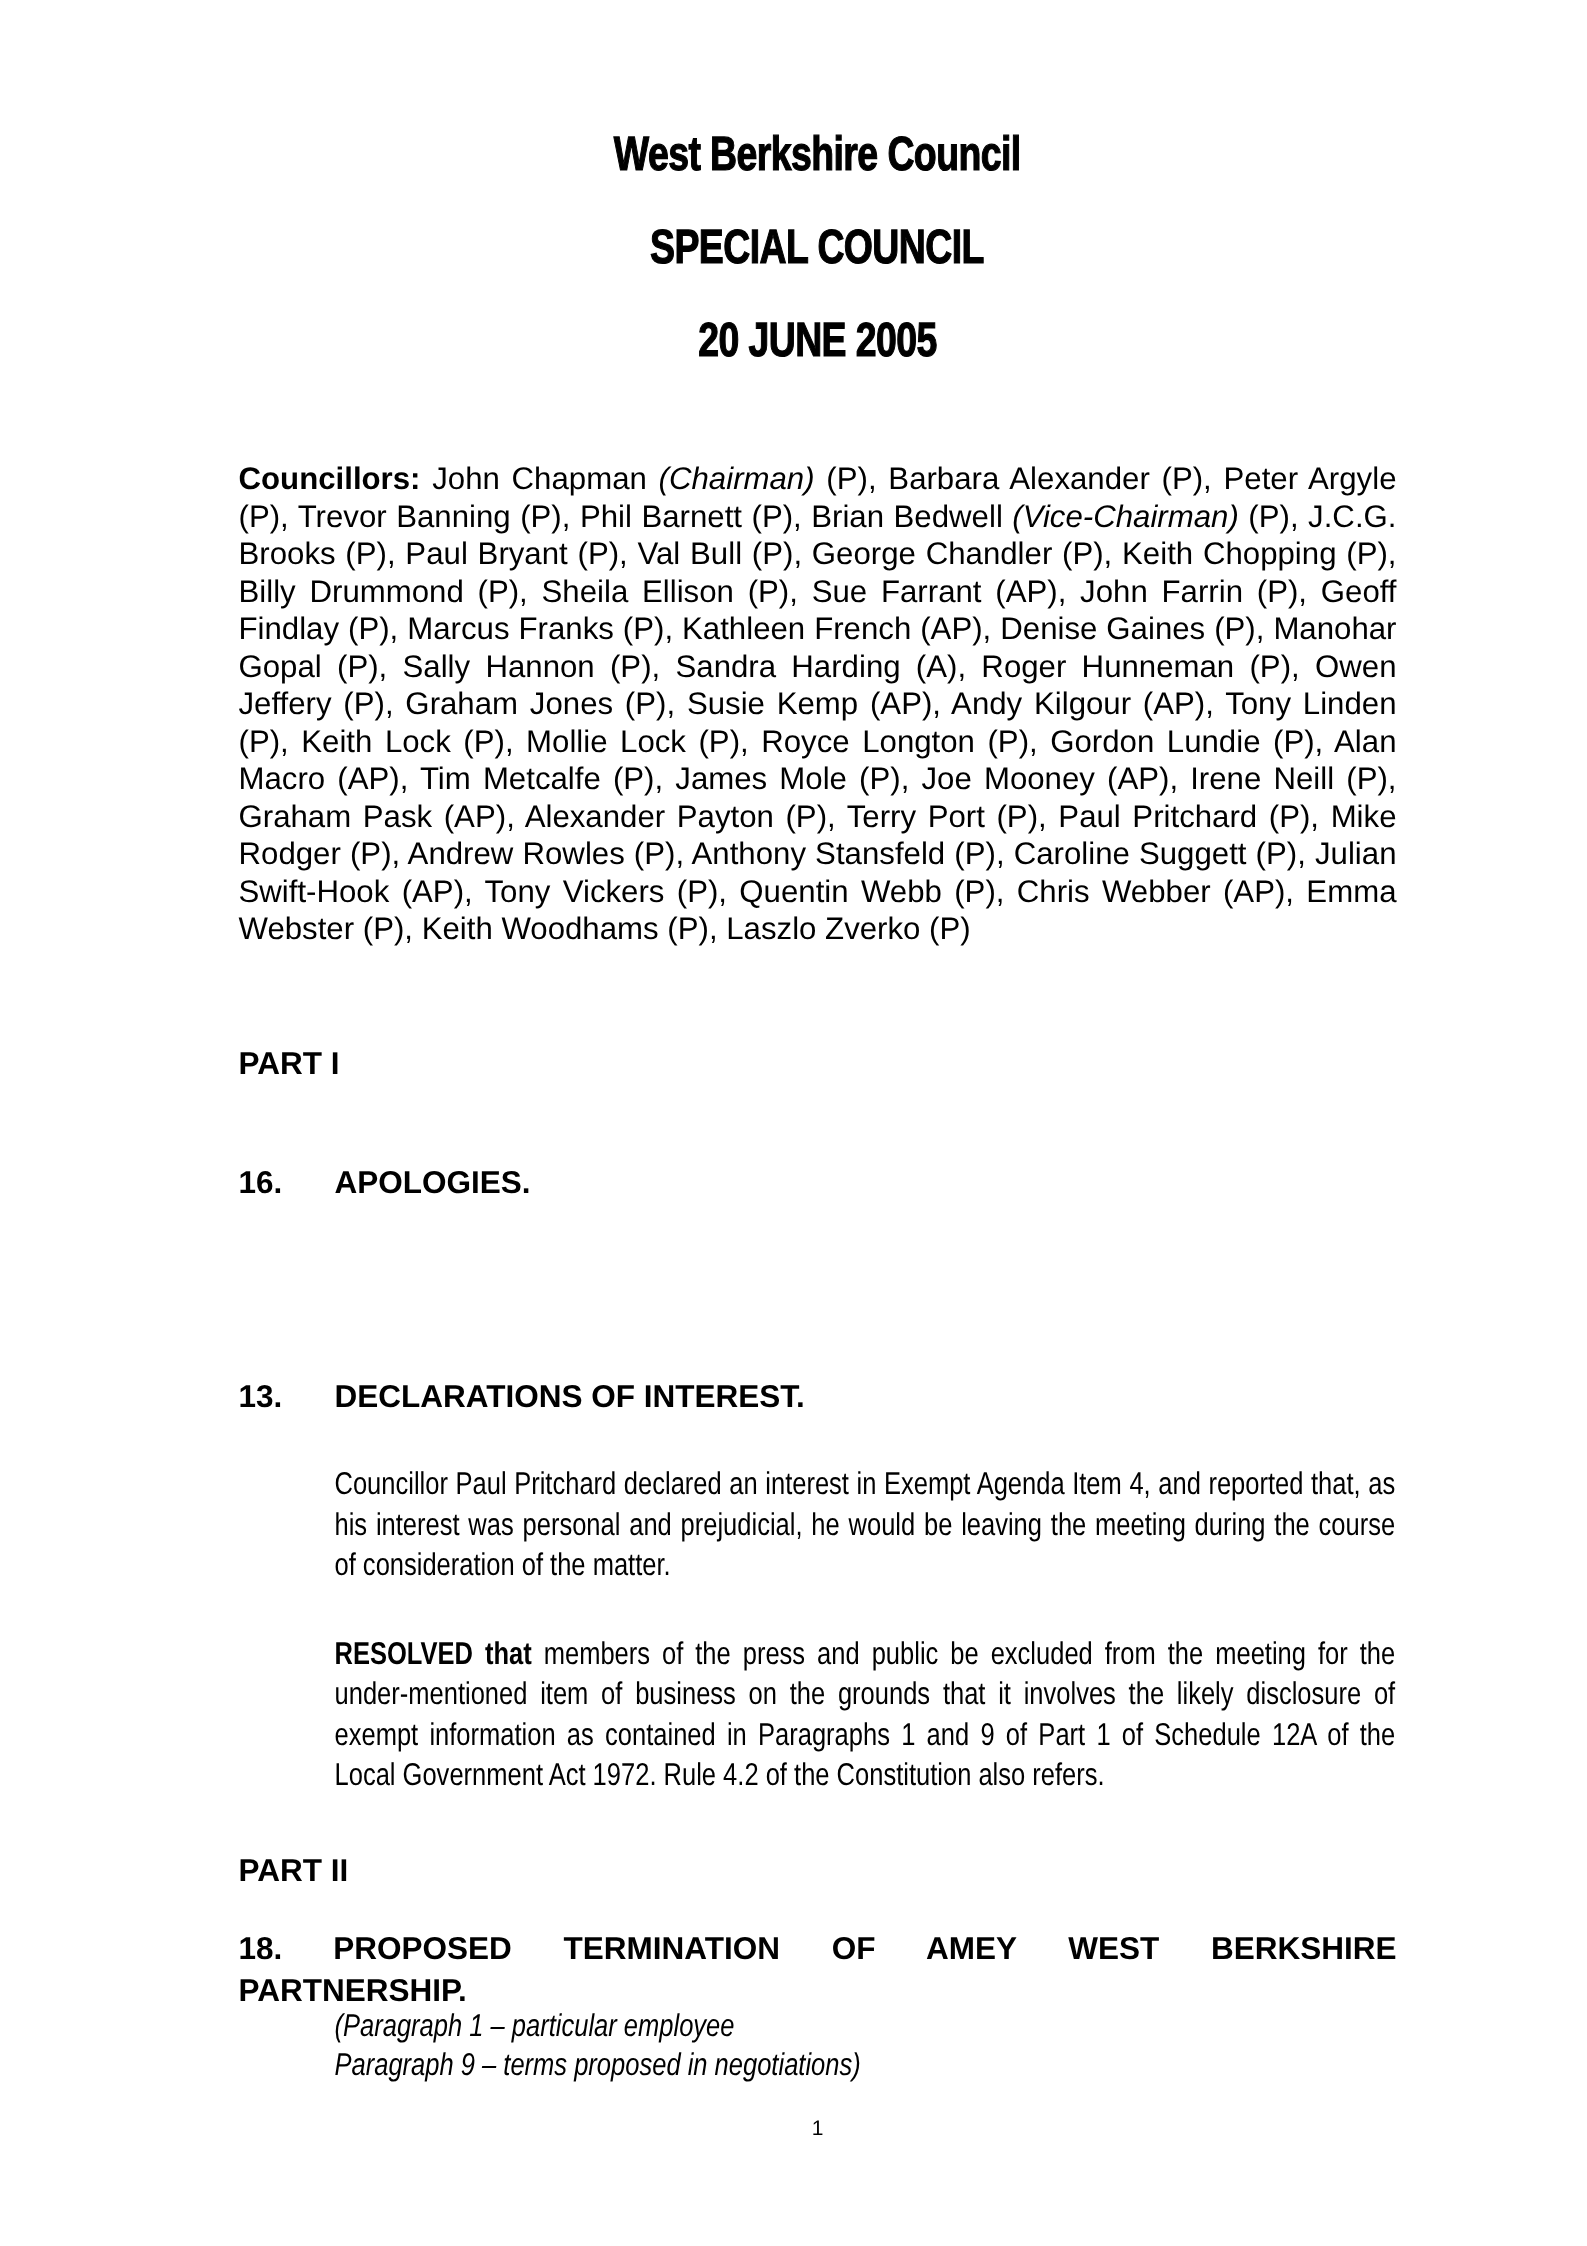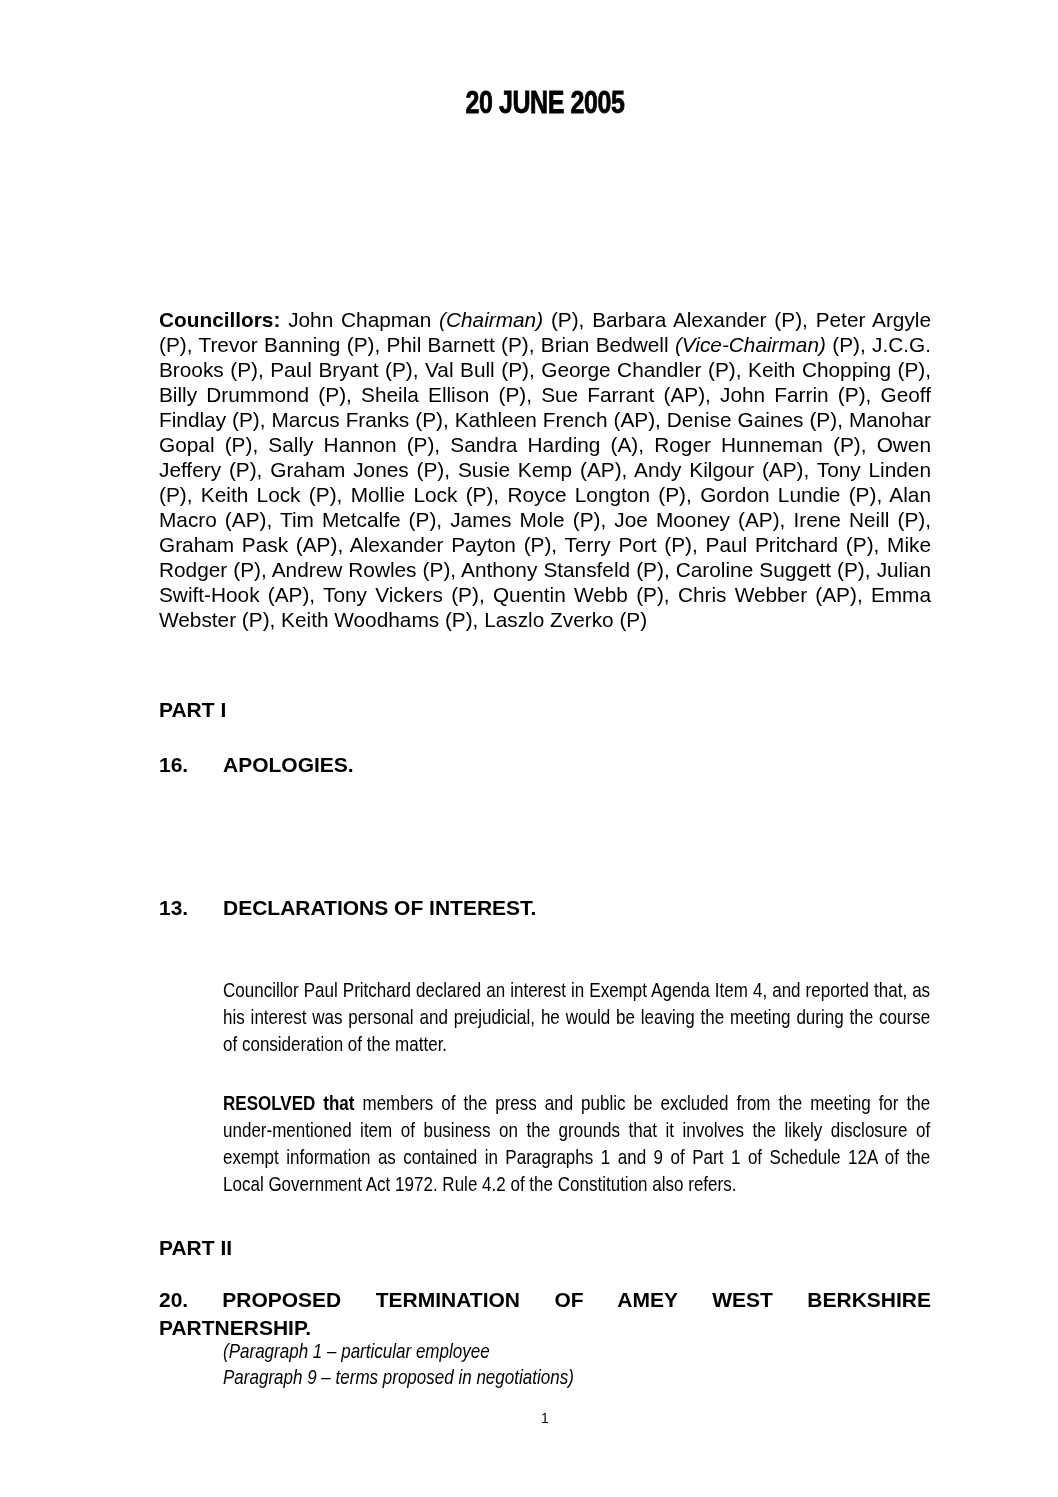--- a/index.html
+++ b/index.html
@@ -30,21 +30,21 @@
     font-size:20.8px; line-height:25px;
     text-align:justify;
   }
   
   .part {
     position:absolute; left:159px;
     font-weight:bold; font-size:21px; line-height:25px;text-align:right;
   }
   .item-h {
     position:absolute; left:159px; width:772px;
-    font-weight:bold; font-size:21px; line-height:25px;
+    font-weight:bold; font-size:21px; line-height:25px;margin-top:24px;
   }
   .num { display:inline-block; width:64px; }
   
   .np-outer { position:absolute; left:223px; width:707px; }
   .np-inner {
     width:873px;
     transform:scaleX(0.81);
     transform-origin:0 0;
     font-size:21px; line-height:27px;
     text-align:justify;
@@ -72,20 +72,26 @@
   }
   .b { font-weight:bold; }
   .i { font-style:italic; }
 </style>
 </head>
 <body>
 
 <div class="page">
 
   <div class="header">
+    <div class="h-line h-gap">
+      <span class="squeeze">West Berkshire Council</span>
+    </div>
+    <div class="h-line h-gap">
+      <span class="squeeze">SPECIAL COUNCIL</span>
+    </div>
     <div class="h-line">
       <span class="squeeze">20 JUNE 2005</span>
     </div>
   </div>
 
   <p class="councillors"><span class="b">Councillors: </span><span>John Chapman </span><span class="i">(Chairman)</span><span> (P), Barbara Alexander (P), Peter Argyle (P), Trevor Banning (P), Phil Barnett (P), Brian Bedwell </span><span class="i">(Vice-Chairman)</span><span> (P), J.C.G. Brooks (P), Paul Bryant (P), Val Bull (P), George Chandler (P), Keith Chopping (P), Billy Drummond (P), Sheila Ellison (P), Sue Farrant (AP), John Farrin (P), Geoff Findlay (P), Marcus Franks (P), Kathleen French (AP), Denise Gaines (P), Manohar Gopal (P), Sally Hannon (P), Sandra Harding (A), Roger Hunneman (P), Owen Jeffery (P), Graham Jones (P), Susie Kemp (AP), Andy Kilgour (AP), Tony Linden (P), Keith Lock (P), Mollie Lock (P), Royce Longton (P), Gordon Lundie (P), Alan Macro (AP), Tim Metcalfe (P), James Mole (P), Joe Mooney (AP), Irene Neill (P), Graham Pask (AP), Alexander Payton (P), Terry Port (P), Paul Pritchard (P), Mike Rodger (P), Andrew Rowles (P), Anthony Stansfeld (P), Caroline Suggett (P), Julian Swift-Hook (AP), Tony Vickers (P), Quentin Webb (P), Chris Webber (AP), Emma Webster (P), Keith Woodhams (P), Laszlo Zverko (P)</span></p>
 
   <div class="part" style="top:697px">PART I</div>
 
   <div class="item-h" style="top:752px">
@@ -99,21 +105,21 @@
     <div class="np-inner"><span>Councillor Paul Pritchard declared an interest in Exempt Agenda Item 4, and reported that, as his interest was personal and prejudicial, he would be leaving the meeting during the course of consideration of the matter.</span></div>
   </div>
 
   <div class="np-outer" style="top:1089px">
     <div class="np-inner"><span class="b">RESOLVED that </span><span>members of the press and public be excluded from the meeting for the under-mentioned item of business on the grounds that it involves the likely disclosure of exempt information as contained in Paragraphs 1 and 9 of Part 1 of Schedule 12A of the Local Government Act 1972. Rule 4.2 of the Constitution also refers.</span></div>
   </div>
 
   <div class="part" style="top:1235px">PART II</div>
 
   <div class="item19">
-    <span>20.</span><span class="tab19"></span><span>PROPOSED TERMINATION OF AMEY WEST BERKSHIRE PARTNERSHIP.</span>
+    <span>18.</span><span class="tab19"></span><span>PROPOSED TERMINATION OF AMEY WEST BERKSHIRE PARTNERSHIP.</span>
   </div>
   <div class="notes">
     <div class="notes-inner">
       <div>(Paragraph 1 – particular employee</div>
       <div>Paragraph 9 – terms proposed in negotiations)</div>
     </div>
   </div>
 
   <div class="footer">1</div>
 

